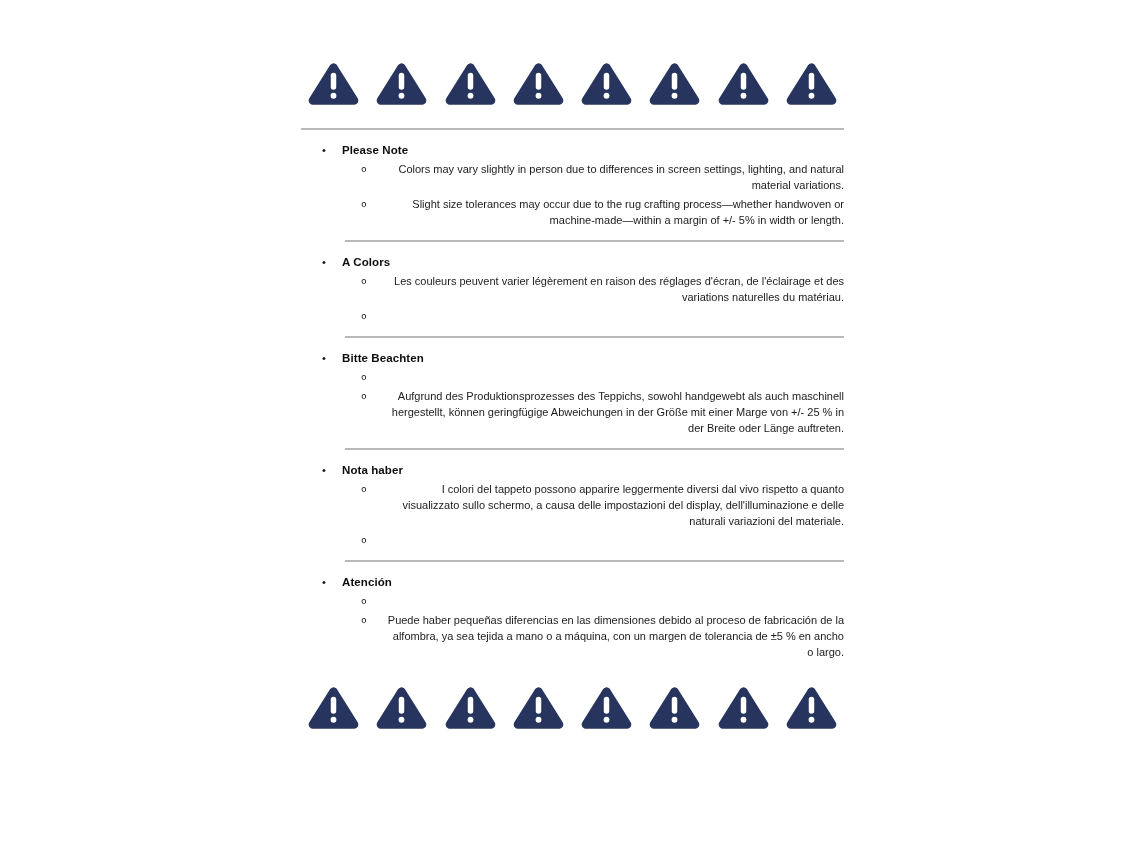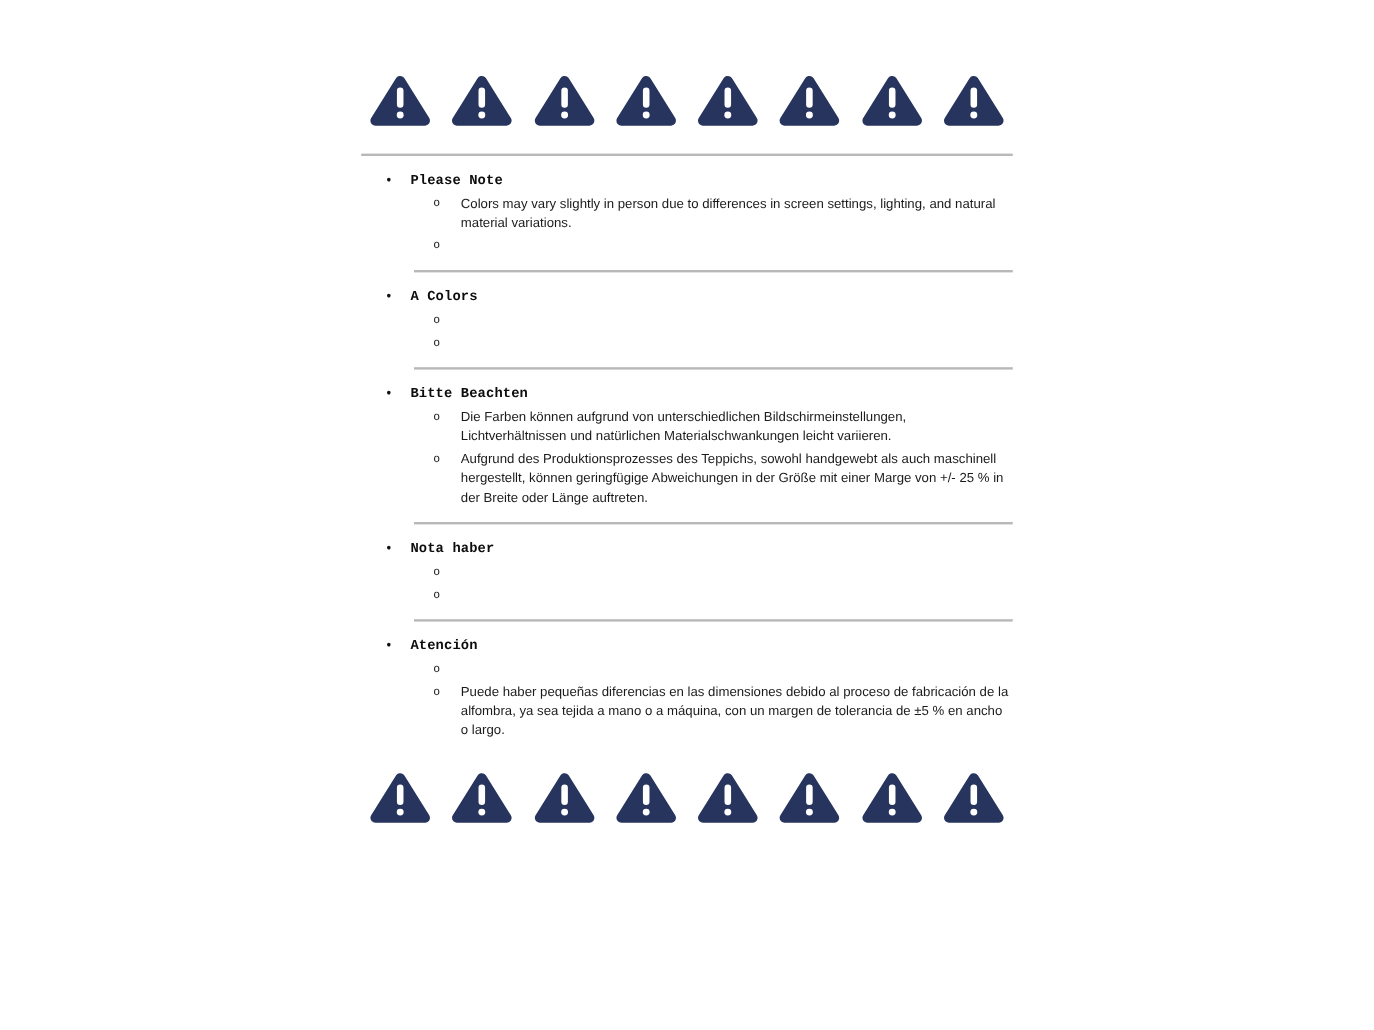--- a/index.html
+++ b/index.html
@@ -51,41 +51,41 @@
     width: 20px;
     color: #111111;
     font-size: 11px;
     flex: 0 0 20px;
   }
   .sec-title {
     font-size: 11.5px;
     font-weight: 700;
     color: #0d0d0d;
     letter-spacing: 0.1px;
-    font-family: Liberation Mono, monospace;
   }
   .sub-list { list-style: none; }
   .sub-item {
     display: flex;
     align-items: flex-start;
     padding-left: 60px;
     margin-bottom: 3px;
   }
   .bullet-l2 {
     flex: 0 0 23px;
     font-family: "DejaVu Sans Mono", monospace;
     font-size: 9.5px;
     line-height: 16px;
     color: #1c1c1c;
   }
   .item-text {
     flex: 1 1 auto;
     font-size: 11px;
     line-height: 16px;
     color: #1b1b1b;
+    text-align: right;
   }
 </style>
 </head>
 <body style="background: rgb(255, 255, 255);">
 
 <div class="page">
   <div class="content">
     <div class="tri-row tri-top" id="tri-top">
   <span class="tri">
     <svg viewBox="0 0 64 58" width="53" height="48" aria-hidden="true">
@@ -159,69 +159,71 @@
       <h3 class="sec-title">Please Note</h3>
     </div>
     <ul class="sub-list">
   <li class="sub-item">
     <span class="bullet-l2">o</span>
     <span class="item-text">Colors may vary slightly in person due to differences in screen settings, lighting, and natural material variations.</span>
   </li>
 
   <li class="sub-item">
     <span class="bullet-l2">o</span>
+    <span class="item-text">Slight size tolerances may occur due to the rug crafting process—whether handwoven or machine-made—within a margin of +/- 5% in width or length.</span>
   </li>
 </ul>
     <div class="rule rule-indent"></div>
   </section>
 
   <section class="note-section">
     <div class="sec-title-row">
       <span class="bullet-l1">•</span>
       <h3 class="sec-title">A Colors</h3>
     </div>
     <ul class="sub-list">
   <li class="sub-item">
     <span class="bullet-l2">o</span>
+    <span class="item-text">Les couleurs peuvent varier légèrement en raison des réglages d'écran, de l'éclairage et des variations naturelles du matériau.</span>
   </li>
 
   <li class="sub-item">
     <span class="bullet-l2">o</span>
   </li>
 </ul>
     <div class="rule rule-indent"></div>
   </section>
 
   <section class="note-section">
     <div class="sec-title-row">
       <span class="bullet-l1">•</span>
       <h3 class="sec-title">Bitte Beachten</h3>
     </div>
     <ul class="sub-list">
   <li class="sub-item">
     <span class="bullet-l2">o</span>
-    <span class="item-text">Die Farben können aufgrund von unterschiedlichen Bildschirmeinstellungen, Lichtverhältnissen und natürlichen Materialschwankungen leicht variieren.</span>
   </li>
 
   <li class="sub-item">
     <span class="bullet-l2">o</span>
     <span class="item-text">Aufgrund des Produktionsprozesses des Teppichs, sowohl handgewebt als auch maschinell hergestellt, können geringfügige Abweichungen in der Größe mit einer Marge von +/- 25 % in der Breite oder Länge auftreten.</span>
   </li>
 </ul>
     <div class="rule rule-indent"></div>
   </section>
 
   <section class="note-section">
     <div class="sec-title-row">
       <span class="bullet-l1">•</span>
       <h3 class="sec-title">Nota haber</h3>
     </div>
     <ul class="sub-list">
   <li class="sub-item">
     <span class="bullet-l2">o</span>
+    <span class="item-text">I colori del tappeto possono apparire leggermente diversi dal vivo rispetto a quanto visualizzato sullo schermo, a causa delle impostazioni del display, dell'illuminazione e delle naturali variazioni del materiale.</span>
   </li>
 
   <li class="sub-item">
     <span class="bullet-l2">o</span>
   </li>
 </ul>
     <div class="rule rule-indent"></div>
   </section>
 
   <section class="note-section">

